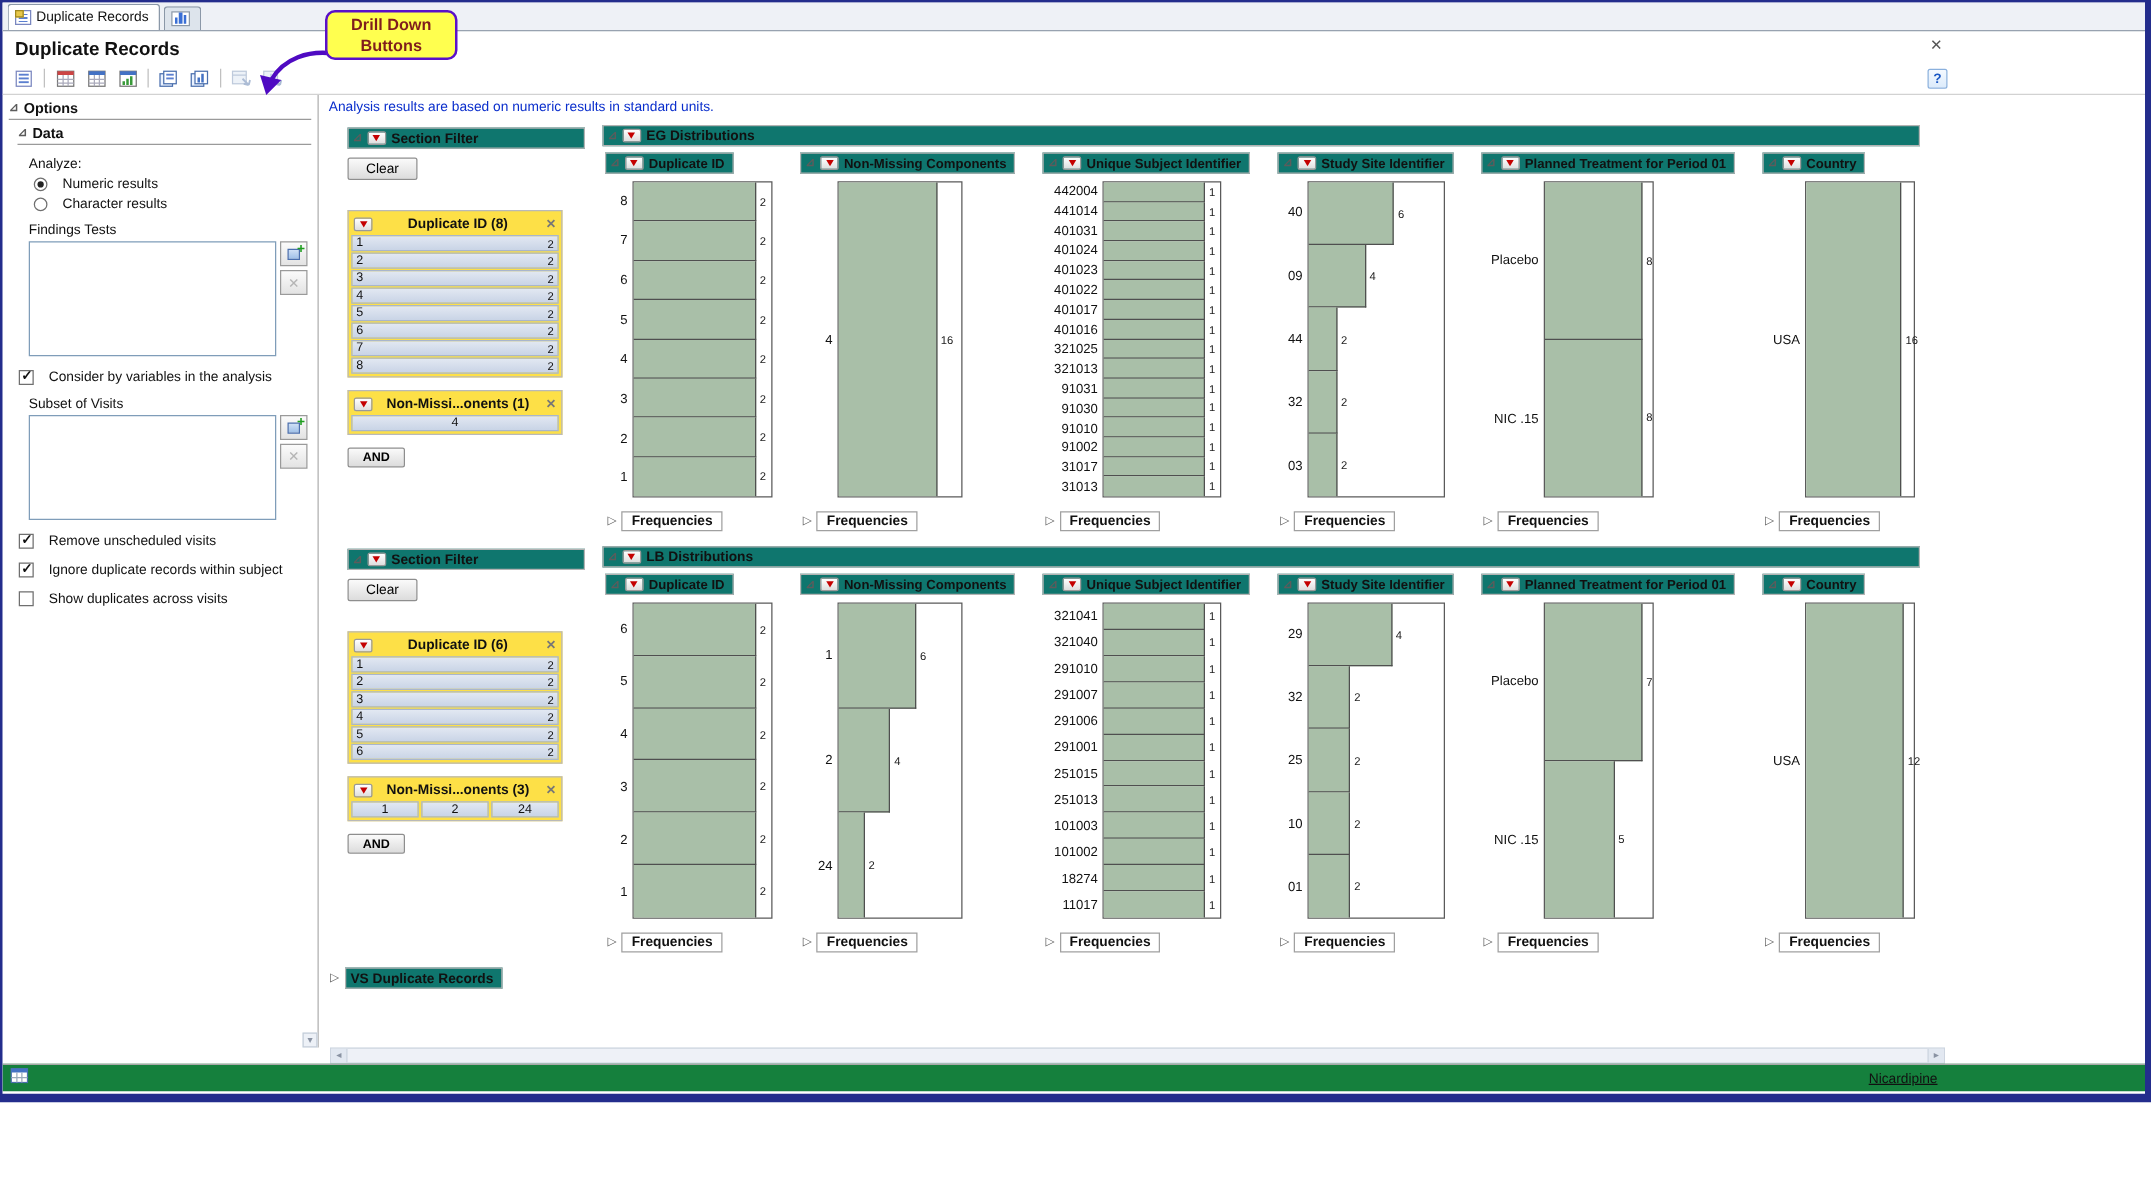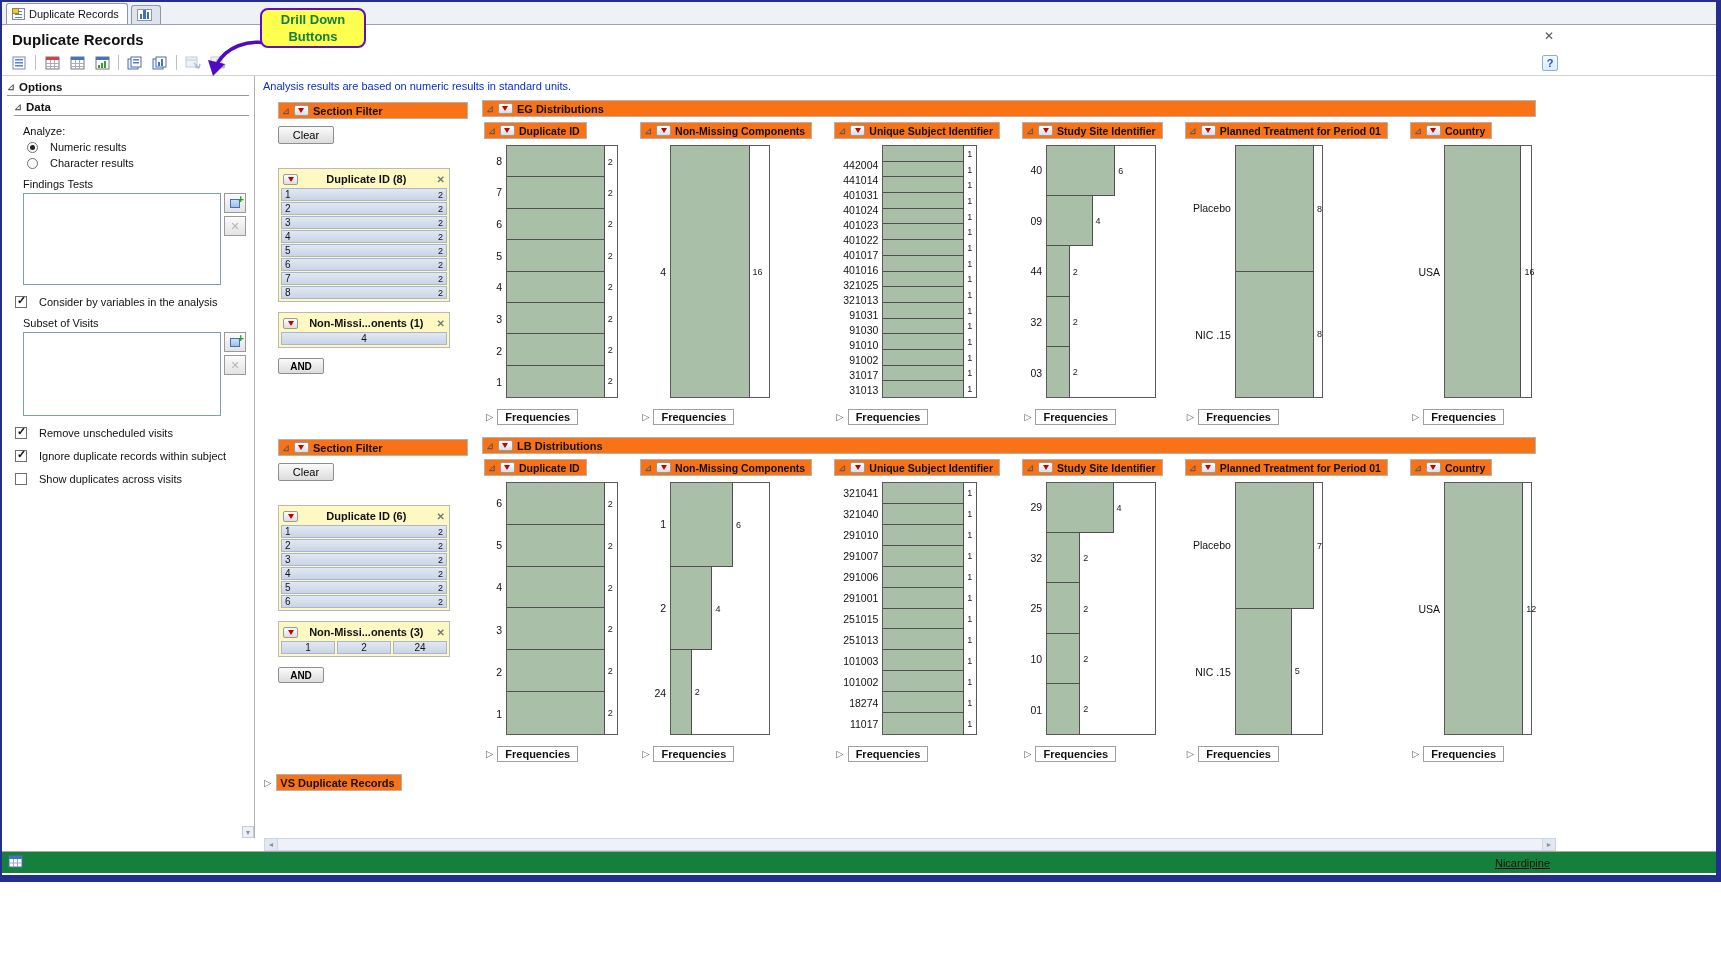--- a/index.html
+++ b/index.html
@@ -39,21 +39,21 @@
   .ticon { width:18px; height:16px; display:inline-flex; align-items:center; justify-content:center; }
   .ticon svg { display:block; }
   .ticon.dim { opacity:.55; }
   .helpbtn { position:absolute; left:1540px; top:4px; width:16px; height:16px; border:1px solid #8ab0dd;
     background:linear-gradient(#f4f9ff,#dcebfb); color:#1a57c4; font-weight:bold; font-size:11px;
     display:flex; align-items:center; justify-content:center; border-radius:2px; }
 
   
   .callout { position:absolute; left:258px; top:6px; width:106px; height:40px; z-index:40;
     background:#ffff4f; border:2.5px solid #5a10c8; border-radius:8px;
-    color:#15803d; font-weight:bold; font-size:13px; text-align:center; line-height:1.3; padding-top:2px; }
+    color:#7f1d1d; font-weight:bold; font-size:13px; text-align:center; line-height:1.3; padding-top:2px; }
   .callout-arrow { position:absolute; left:180px; top:30px; z-index:39; pointer-events:none; }
 
   
   .bodyrow { display:flex; height:762px; }
 
   
   .options { width:253px; flex:none; border-right:1px solid #b0b0b0; padding:3px 5px 0 5px; position:relative; font-size:11px; }
   .opt-h { display:flex; align-items:center; gap:4px; font-weight:bold; font-size:11.5px;
     border-bottom:1px solid #9a9a9a; height:17px; }
   .opt-sub { display:flex; align-items:center; gap:4px; font-weight:bold; font-size:11.5px;
@@ -92,31 +92,31 @@
   .rtb { width:15px; height:11px; border:1px solid #9a9a9a; border-radius:2px;
     background:linear-gradient(#ffffff,#dedede); display:inline-flex; align-items:center; justify-content:center; flex:none; }
   .rtb::after { content:""; border-left:3px solid transparent; border-right:3px solid transparent; border-top:5px solid #c40000; }
 
   
   .report-section { margin-bottom:6px; }
   .sec-h { display:flex; align-items:center; gap:5px; font-weight:bold; font-size:11.5px;
     border-bottom:1px solid #9a9a9a; height:18px; margin-top:2px; }
   .sec-body { display:flex; gap:10px; align-items:flex-start; padding:4px 0 2px 2px; }
 
-  .panel-h { display:inline-flex; align-items:center; gap:4px; border:1px solid #b3b3b3; background:#f97316;
+  .panel-h { display:inline-flex; align-items:center; gap:4px; border:1px solid #b3b3b3; background:#0f766e;
     font-weight:bold; font-size:11px; height:17px; padding:0 6px 0 3px; white-space:nowrap; }
 
   
   .filter-panel { width:208px; flex:none; padding-left:14px; }
   .fp-h { width:190px; }
   .btn { border:1px solid #8e8e8e; background:linear-gradient(#fafafa,#dcdcdc); border-radius:2px;
     font-family:"Liberation Sans",sans-serif; font-size:11px; display:block; }
   .clear-btn { width:56px; height:18px; margin:7px 0 24px 0; }
   .and-btn { width:46px; height:16px; font-size:10px; font-weight:bold; margin-top:10px; }
-  .fgroup { border:1px solid #b9b9b9; background:#fef9c3; padding:2px; width:172px; margin-top:10px; }
+  .fgroup { border:1px solid #b9b9b9; background:#fde047; padding:2px; width:172px; margin-top:10px; }
   .fg-title { display:flex; align-items:center; gap:3px; font-weight:bold; font-size:11px; height:16px; padding:0 2px; }
   .fg-name { flex:1; text-align:center; white-space:nowrap; overflow:hidden; }
   .fg-x { color:#777; font-size:10px; margin-left:2px; }
   .fitem { height:13px; margin-top:1px; background:linear-gradient(#e2e8f2,#c9d4e6); border:1px solid #a9b6cc;
     display:flex; align-items:center; font-size:10px; padding:0 3px; }
   .fi-c { margin-left:auto; font-size:9px; }
   .fg-inline { display:flex; gap:2px; margin-top:1px; }
   .fitem.inline { flex:1; justify-content:center; margin-top:0; }
 
   
@@ -469,21 +469,21 @@
                       <span class="freq-box">Frequencies</span>
                     </div>
                   </div>
                   <div class="chart-col">
                     <div class="panel-h chart-h">
                       <span class="tri exp"></span>
                       <span class="rtb"></span>
                       <span>Unique Subject Identifier</span>
                     </div>
                     <div class="chart-body">
-                      <div class="ylabels" style="width: 48px; margin-top: 12px;">
+                      <div class="ylabels" style="width: 48px;">
                         <div class="ylab">442004</div>
                         <div class="ylab">441014</div>
                         <div class="ylab">401031</div>
                         <div class="ylab">401024</div>
                         <div class="ylab">401023</div>
                         <div class="ylab">401022</div>
                         <div class="ylab">401017</div>
                         <div class="ylab">401016</div>
                         <div class="ylab">321025</div>
                         <div class="ylab">321013</div>

